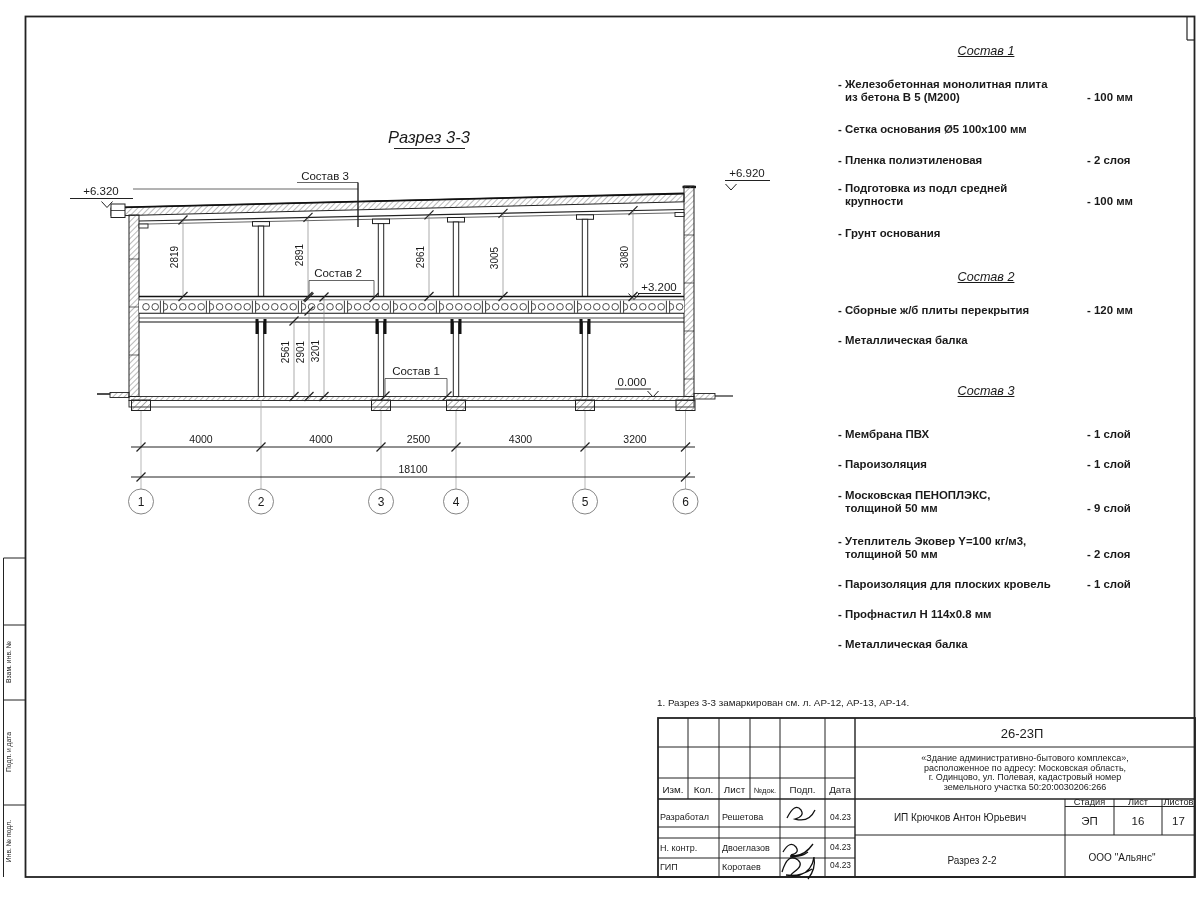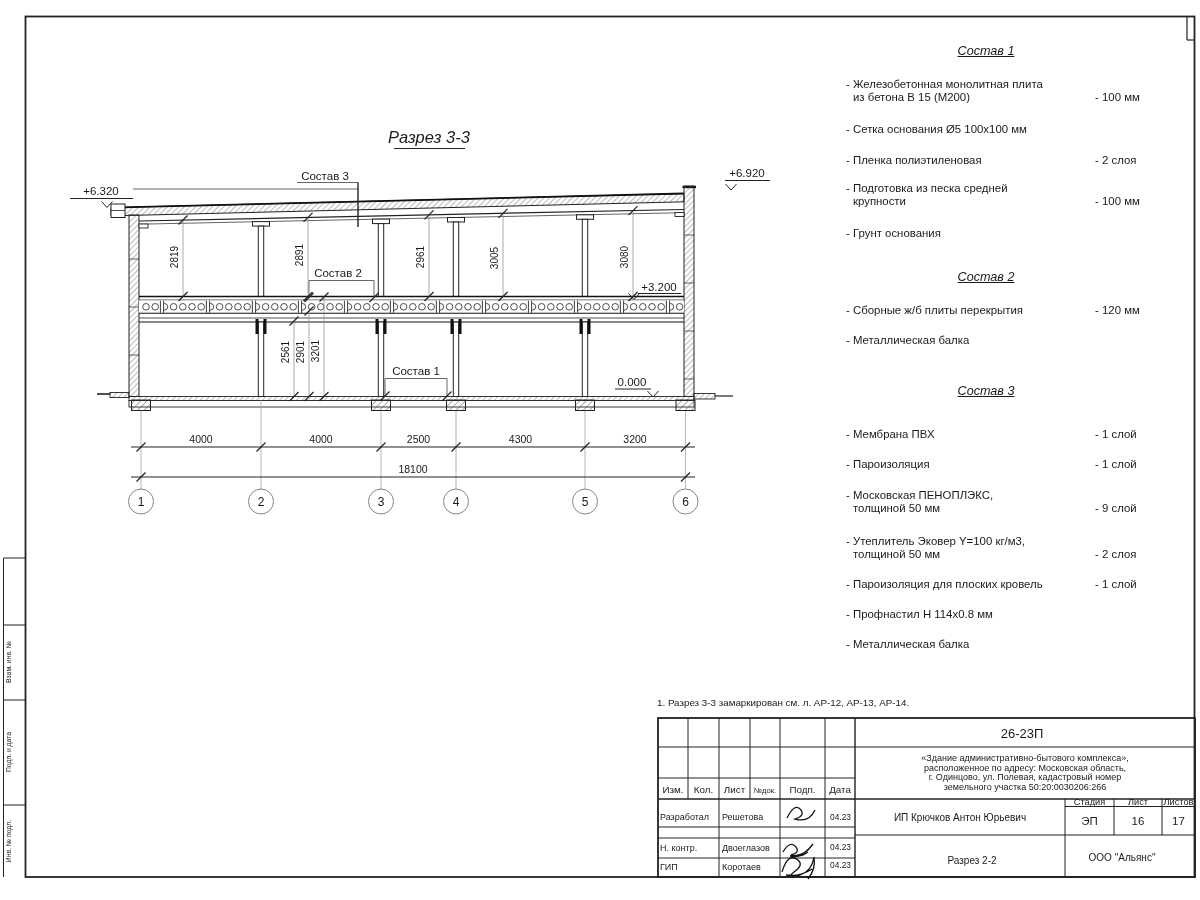--- a/index.html
+++ b/index.html
@@ -2,21 +2,21 @@
 <html><head>
 <meta charset="utf-8">
 <style>
   html,body{margin:0;padding:0;background:#d8d8d8;}
   .sheet{position:relative;width:1200px;height:900px;background:#ffffff;overflow:hidden;
          font-family:"Liberation Sans", sans-serif;color:#1a1a1a;outline:1px solid #aaa;}
   svg{position:absolute;left:0;top:0;}
   svg text{font-family:"Liberation Sans", sans-serif;fill:#1a1a1a;}
   .specs{position:absolute;left:836px;top:0;width:300px;height:690px;font-size:11.4px;line-height:13px;}
   .sp-head{position:absolute;width:100%;text-align:center;font-style:italic;text-decoration:underline;font-size:12.6px;}
-  .sp-item{position:absolute;left:10px;white-space:nowrap;}
+  .sp-item{position:absolute;left:2px;white-space:nowrap;font-weight:bold;}
   .sp-val{position:absolute;left:249px;bottom:0;margin-top:16px;}
 </style>
 </head>
 <body>
 
 <div class="sheet">
 <svg width="1200" height="900" viewBox="0 0 1200 900">
   <defs>
     <pattern id="ph" width="4" height="4" patternUnits="userSpaceOnUse" patternTransform="rotate(45)">
       <line x1="0" y1="0" x2="0" y2="4" stroke="#777" stroke-width="1"></line>
@@ -438,33 +438,33 @@
       <text x="1138" y="825">16</text>
       <text x="1178.5" y="825">17</text>
     </g>
   </g>
 </svg>
 
 <div class="specs">
   <div class="sp-head" style="top:45px">Состав 1</div>
   <div class="sp-item" style="top:78px">
     <div>- Железобетонная  монолитная плита</div>
-        <div style="padding-left:7px">из бетона В 15 (М200)</div>
+        <div style="padding-left:7px">из бетона В 5 (М200)</div>
     <span class="sp-val">- 100 мм</span>
       </div>
   <div class="sp-item" style="top:123px">
     <div>- Сетка основания Ø5 100x100 мм</div>
         <span class="sp-val"></span>
       </div>
   <div class="sp-item" style="top:154px">
     <div>- Пленка полиэтиленовая</div>
         <span class="sp-val">-  2 слоя</span>
       </div>
   <div class="sp-item" style="top:182px">
-    <div>- Подготовка из песка средней</div>
+    <div>- Подготовка из подл средней</div>
         <div style="padding-left:7px">крупности</div>
     <span class="sp-val">- 100 мм</span>
       </div>
   <div class="sp-item" style="top:227px">
     <div>- Грунт основания</div>
         <span class="sp-val"></span>
       </div>
 
   <div class="sp-head" style="top:271px">Состав 2</div>
   <div class="sp-item" style="top:304px">

